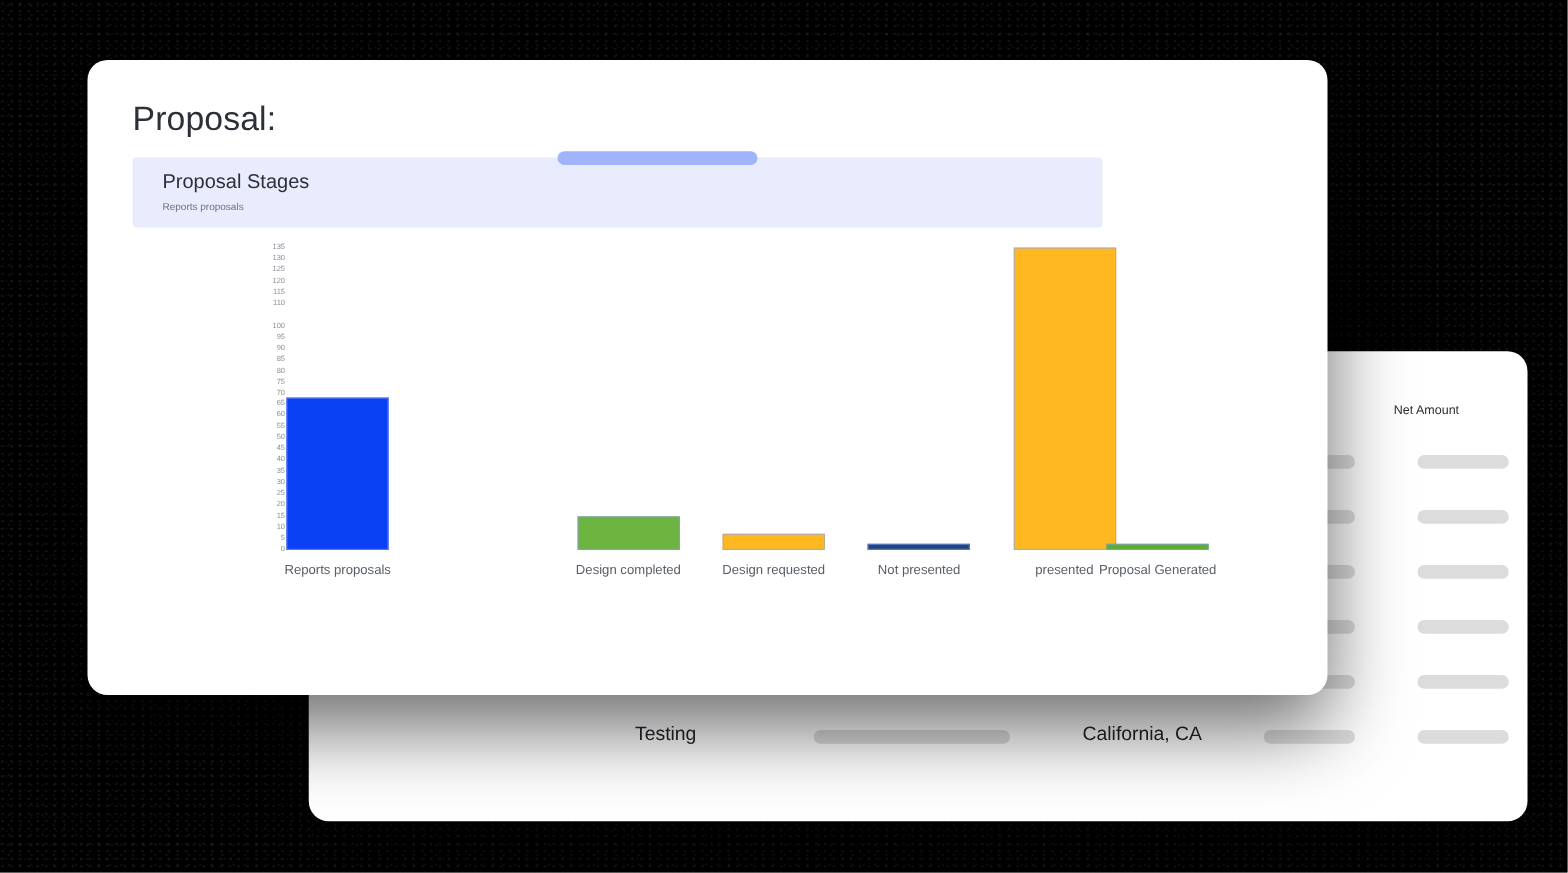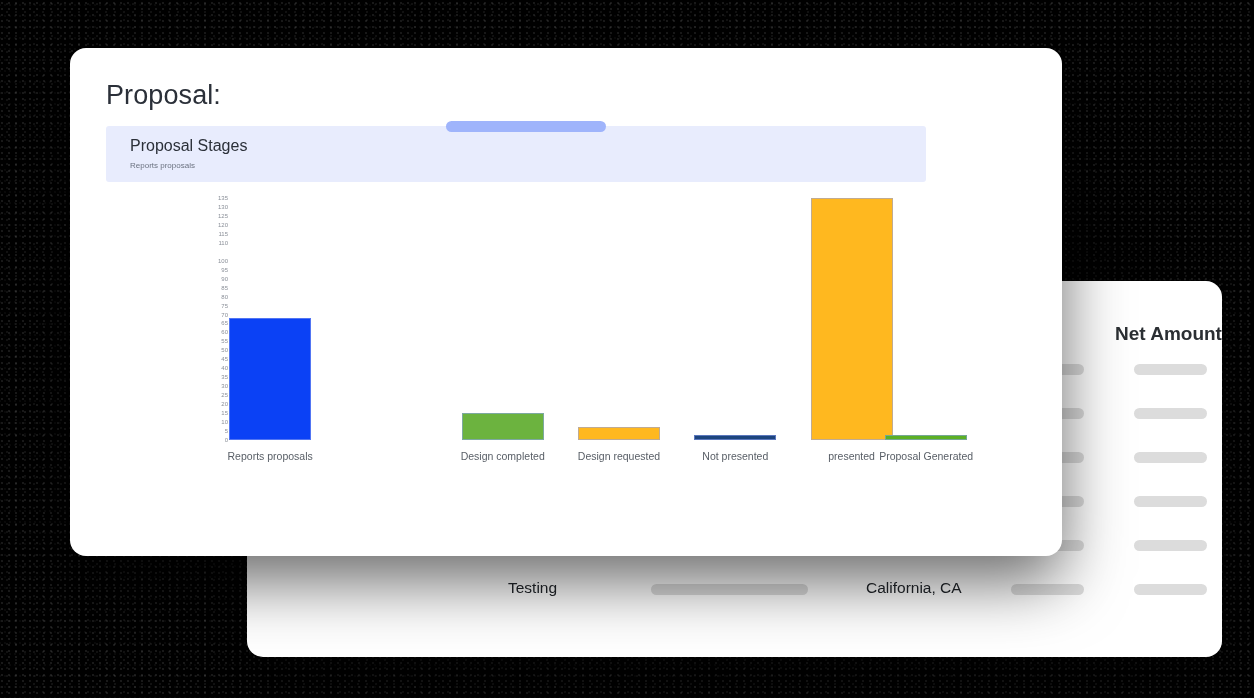--- a/index.html
+++ b/index.html
@@ -57,24 +57,23 @@
     height: 508px;
     box-shadow: 0 26px 64px rgba(0,0,0,0.58);
     overflow: hidden;
     z-index: 5;
   }
 
   
   .table-head {
     position: absolute;
     top: 42px;
-    font-size: 19px;
+    font-size: 10px;
     color: #2b2f33;
     white-space: nowrap;
-    font-weight: bold;
   }
   #th-amount  { left: 760px; }
   #th-net     { left: 868px; }
 
   .table-row {
     position: absolute;
     left: 18px;
     width: 975px;
     height: 44px;
   }
@@ -110,21 +109,20 @@
   }
 
   #section-header {
     position: absolute;
     left: 36px;
     top: 78px;
     width: 776px;
     height: 56px;
     background: #e8ecfd;
     border-radius: 3px;
-    padding-left: 44px;
   }
   #section-title {
     position: absolute;
     left: 24px;
     top: 11px;
     font-size: 16px;
     font-weight: 500;
     color: #2b3039;
   }
   #section-subtitle {

